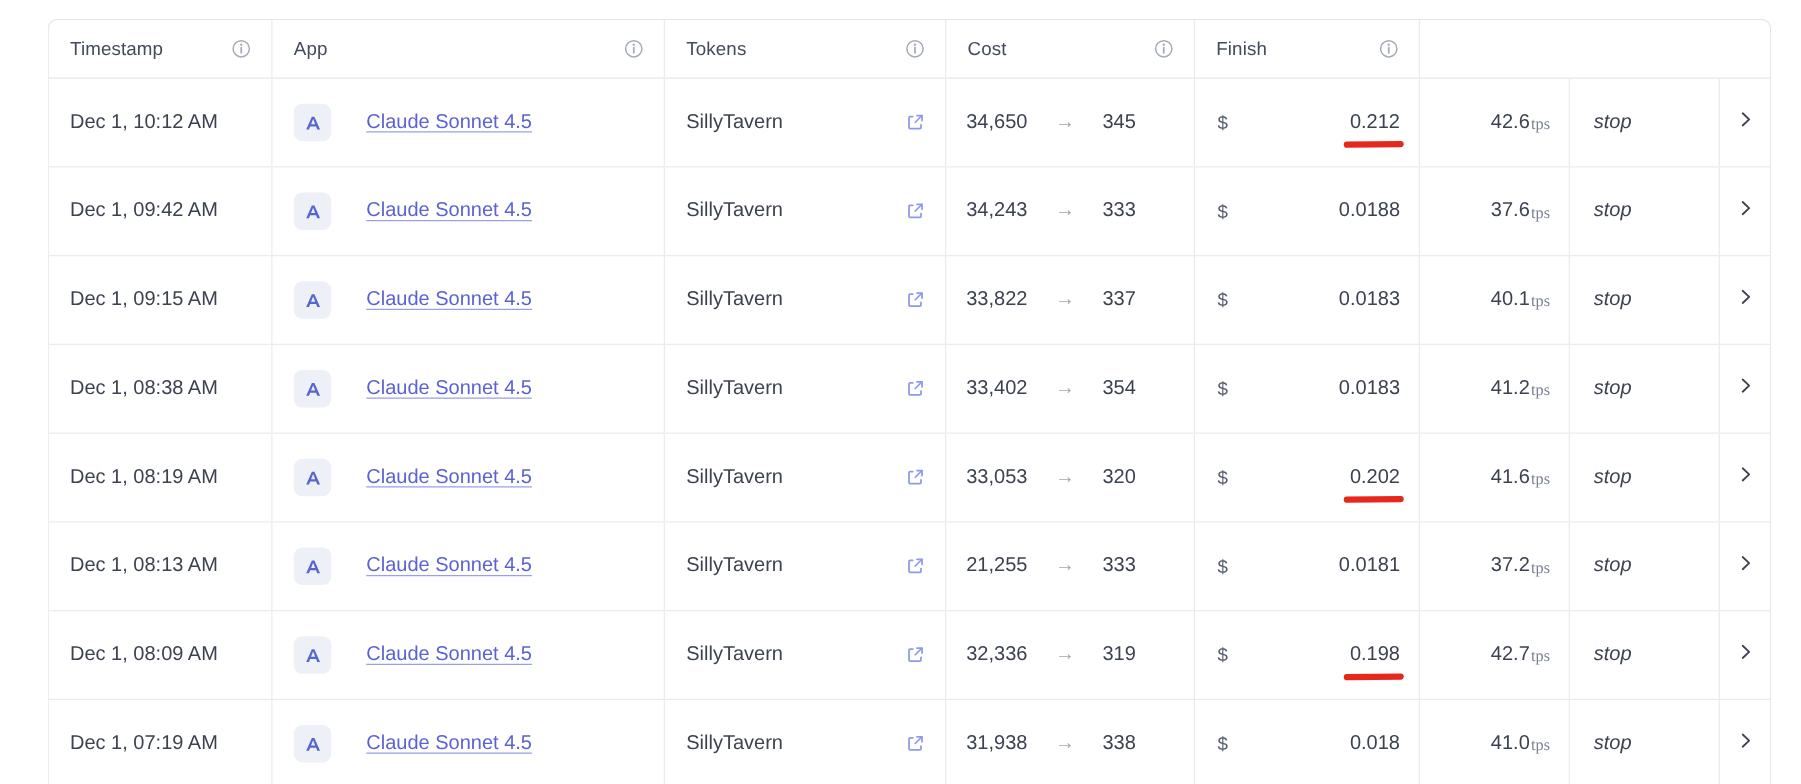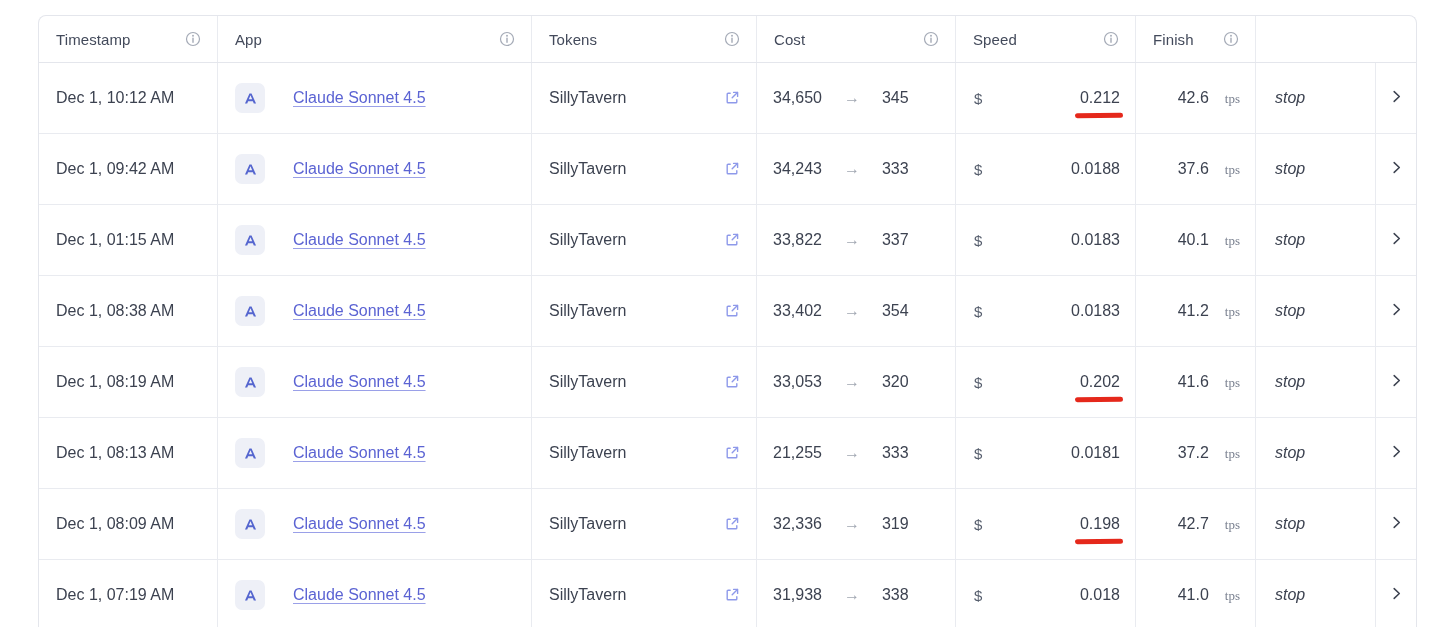--- a/index.html
+++ b/index.html
@@ -71,21 +71,21 @@
   .cost-val { position: relative; }
   .cost-val.highlight::after {
     content: "";
     position: absolute;
     left: -5px; right: -3px; bottom: -10px;
     height: 4.5px;
     background: var(--highlight-red, #e5281b);
     border-radius: 3px;
     transform: rotate(-0.6deg);
   }
-  .c-speed { justify-content: flex-end; padding-right: 15px; gap: 16px; }
+  .c-speed { justify-content: flex-end; padding-right: 15px; gap: 1px; }
   .speed-unit { font-size: 13px; color: #7a8190; position: relative; top: 1px; font-family: Liberation Serif, serif; }
   .c-finish { padding-left: 19px; font-style: italic; }
   .c-chev { justify-content: center; color: #9aa1ac; cursor: pointer; }
 </style>
 </head>
 <body>
 
 <div class="table">
 
   <div class="row header-row">
@@ -123,30 +123,20 @@
       <span>Cost</span>
       <span class="info-icon">
         <svg width="16" height="16" viewBox="0 0 16 16">
             <circle cx="8" cy="8" r="6.5" fill="none" stroke="currentColor" stroke-width="1.2"></circle>
             <line x1="8" y1="7.1" x2="8" y2="11.2" stroke="currentColor" stroke-width="1.4" stroke-linecap="round"></line>
             <circle cx="8" cy="4.7" r="0.95" fill="currentColor"></circle>
           </svg>
       </span>
     </div>
     <div class="hcell">
-      <span>Speed</span>
-      <span class="info-icon">
-        <svg width="16" height="16" viewBox="0 0 16 16">
-            <circle cx="8" cy="8" r="6.5" fill="none" stroke="currentColor" stroke-width="1.2"></circle>
-            <line x1="8" y1="7.1" x2="8" y2="11.2" stroke="currentColor" stroke-width="1.4" stroke-linecap="round"></line>
-            <circle cx="8" cy="4.7" r="0.95" fill="currentColor"></circle>
-          </svg>
-      </span>
-    </div>
-    <div class="hcell">
       <span>Finish</span>
       <span class="info-icon">
         <svg width="16" height="16" viewBox="0 0 16 16">
             <circle cx="8" cy="8" r="6.5" fill="none" stroke="currentColor" stroke-width="1.2"></circle>
             <line x1="8" y1="7.1" x2="8" y2="11.2" stroke="currentColor" stroke-width="1.4" stroke-linecap="round"></line>
             <circle cx="8" cy="4.7" r="0.95" fill="currentColor"></circle>
           </svg>
       </span>
     </div>
     <div class="hcell"></div>
@@ -242,21 +232,21 @@
       <span>
         <svg width="15" height="15" viewBox="0 0 16 16">
               <path d="M5.5 2.8 L11 8 L5.5 13.2" fill="none" stroke="currentColor" stroke-width="1.6" stroke-linecap="round" stroke-linejoin="round"></path>
             </svg>
       </span>
     </div>
   </div>
 
   <div class="row body-row">
     <div class="cell c-ts">
-      <span>Dec 1, 01:15 AM</span>
+      <span>Dec 1, 09:15 AM</span>
     </div>
     <div class="cell c-model">
       <span class="model-icon">
         <svg width="15" height="15" viewBox="0 0 16 16">
               <path d="M6.9 2.6h2.2L13.9 13.4h-2.4l-0.95-2.45H5.45L4.5 13.4H2.1L6.9 2.6 Z M6.25 8.9h3.5L8 4.4 Z" fill="currentColor"></path>
             </svg>
       </span>
       <a class="model-link" href="#">Claude Sonnet 4.5</a>
     </div>
     <div class="cell c-app">

